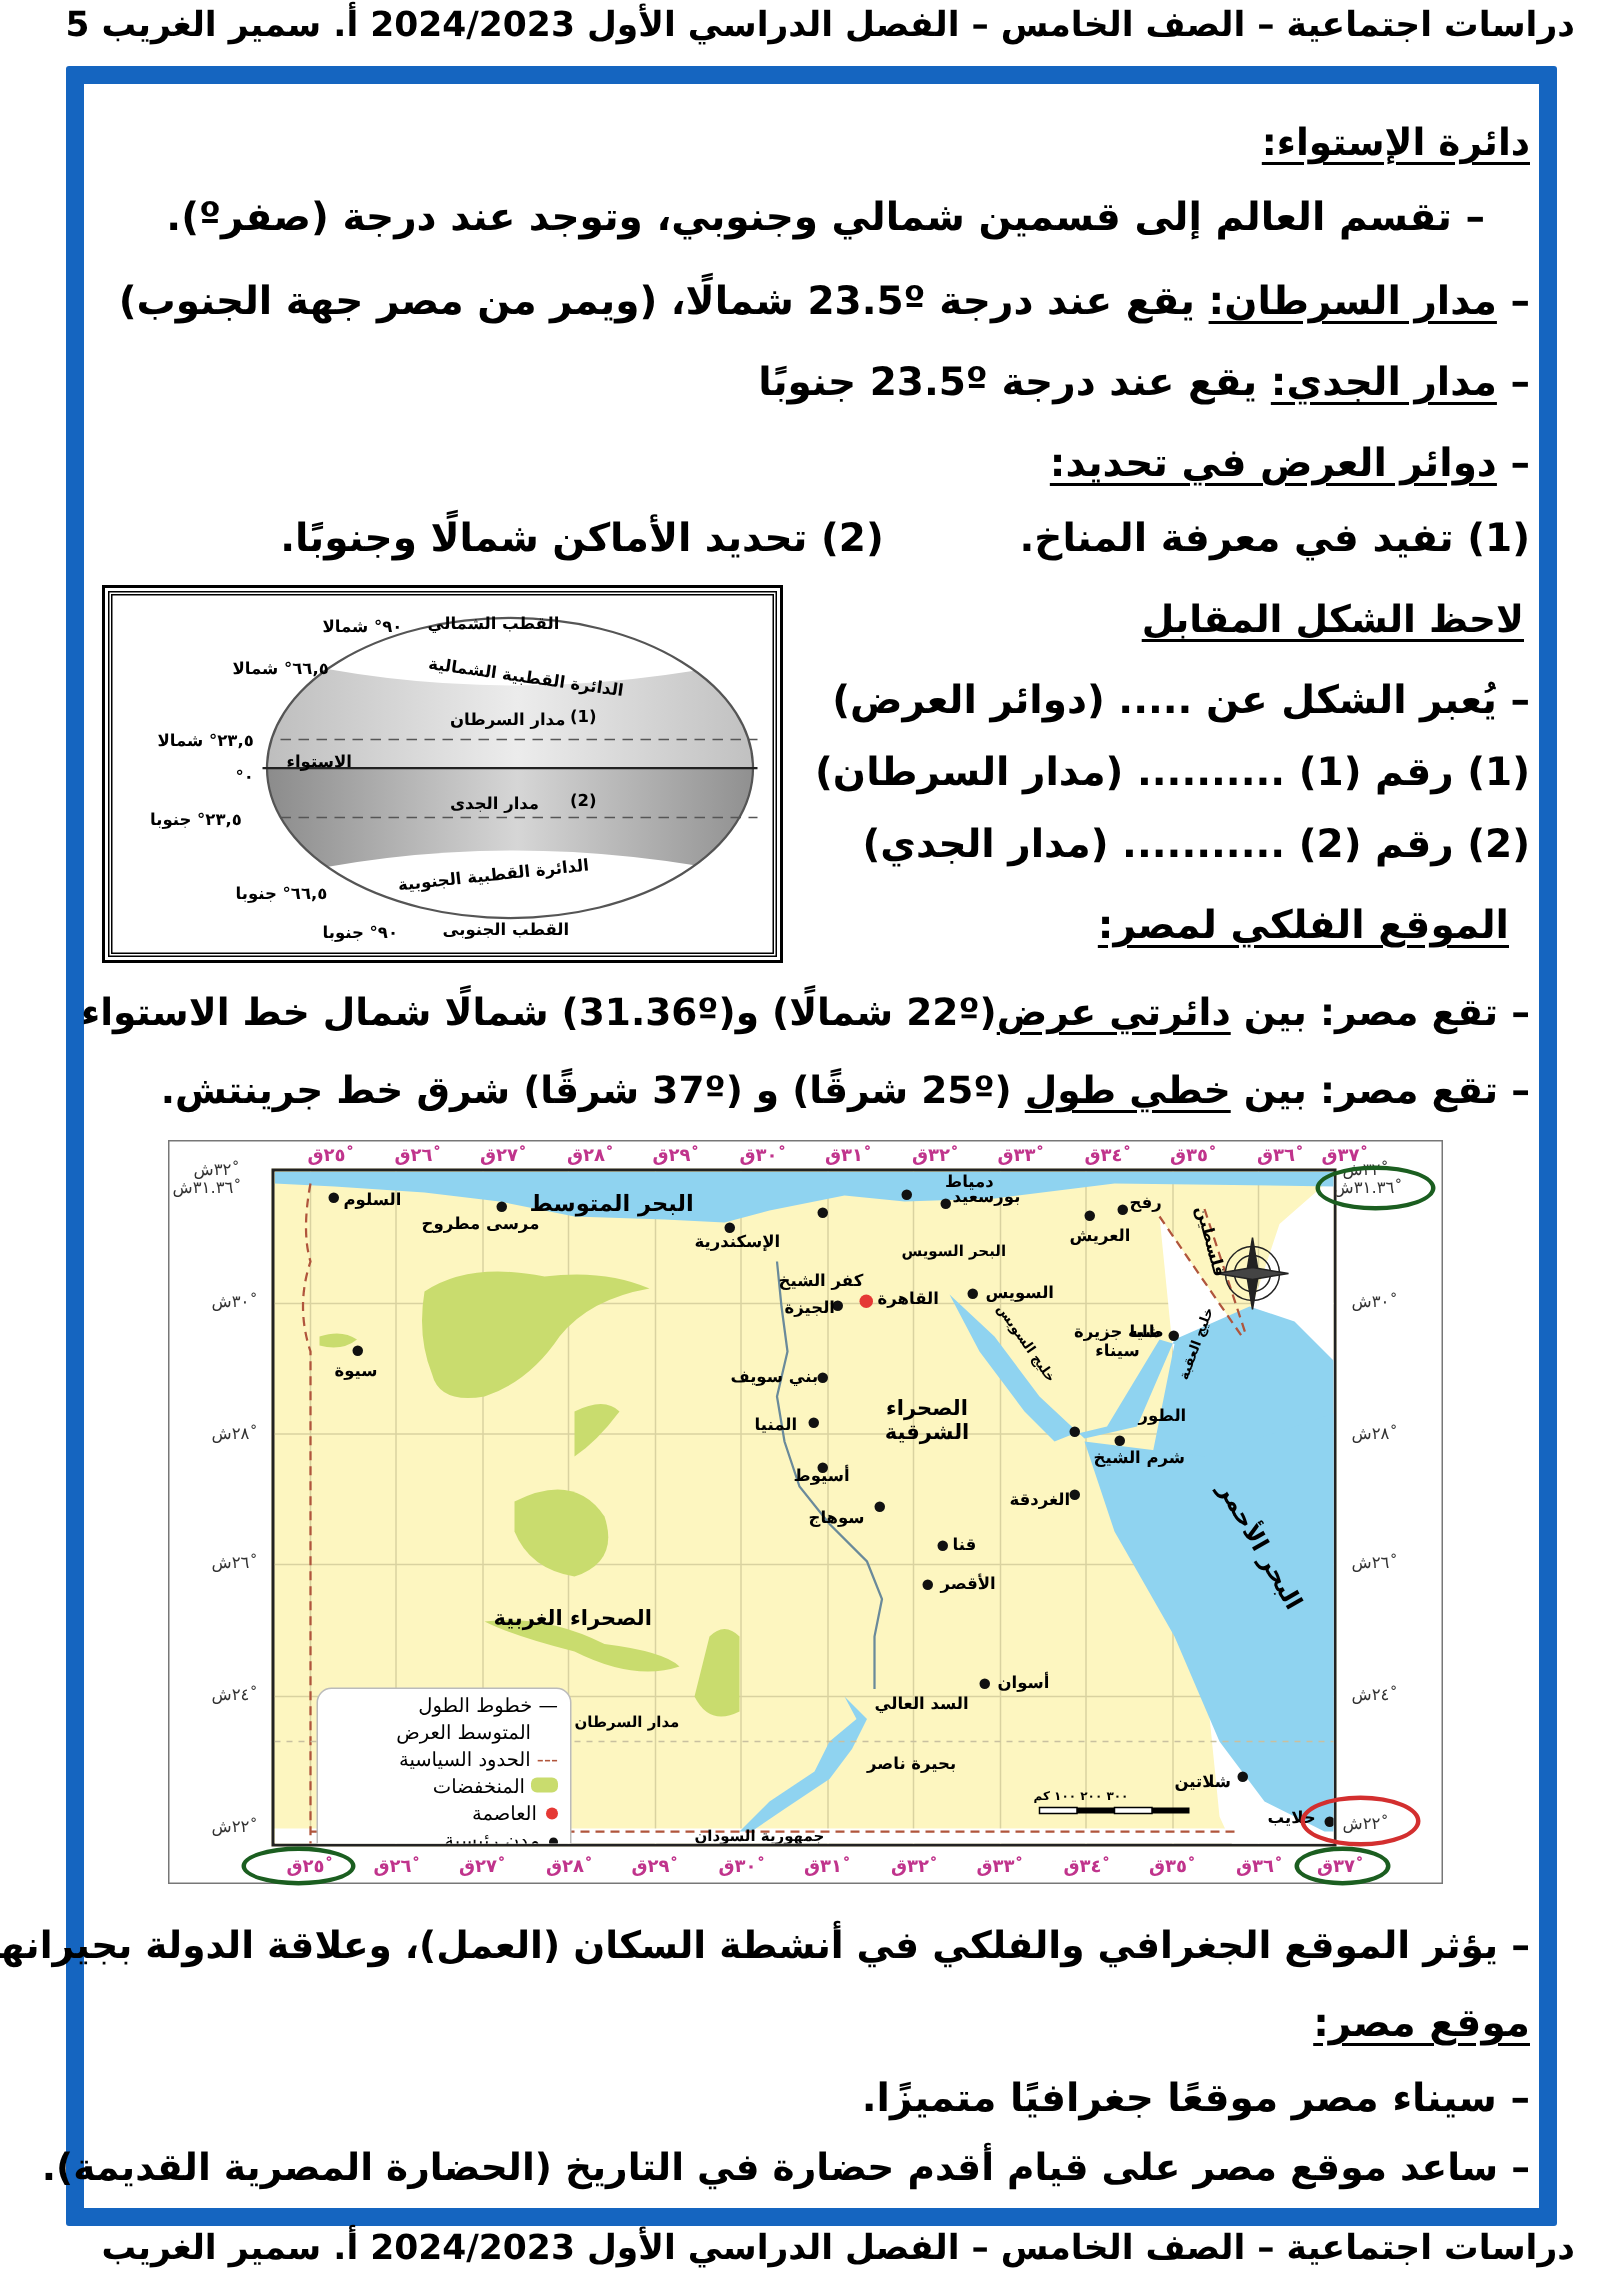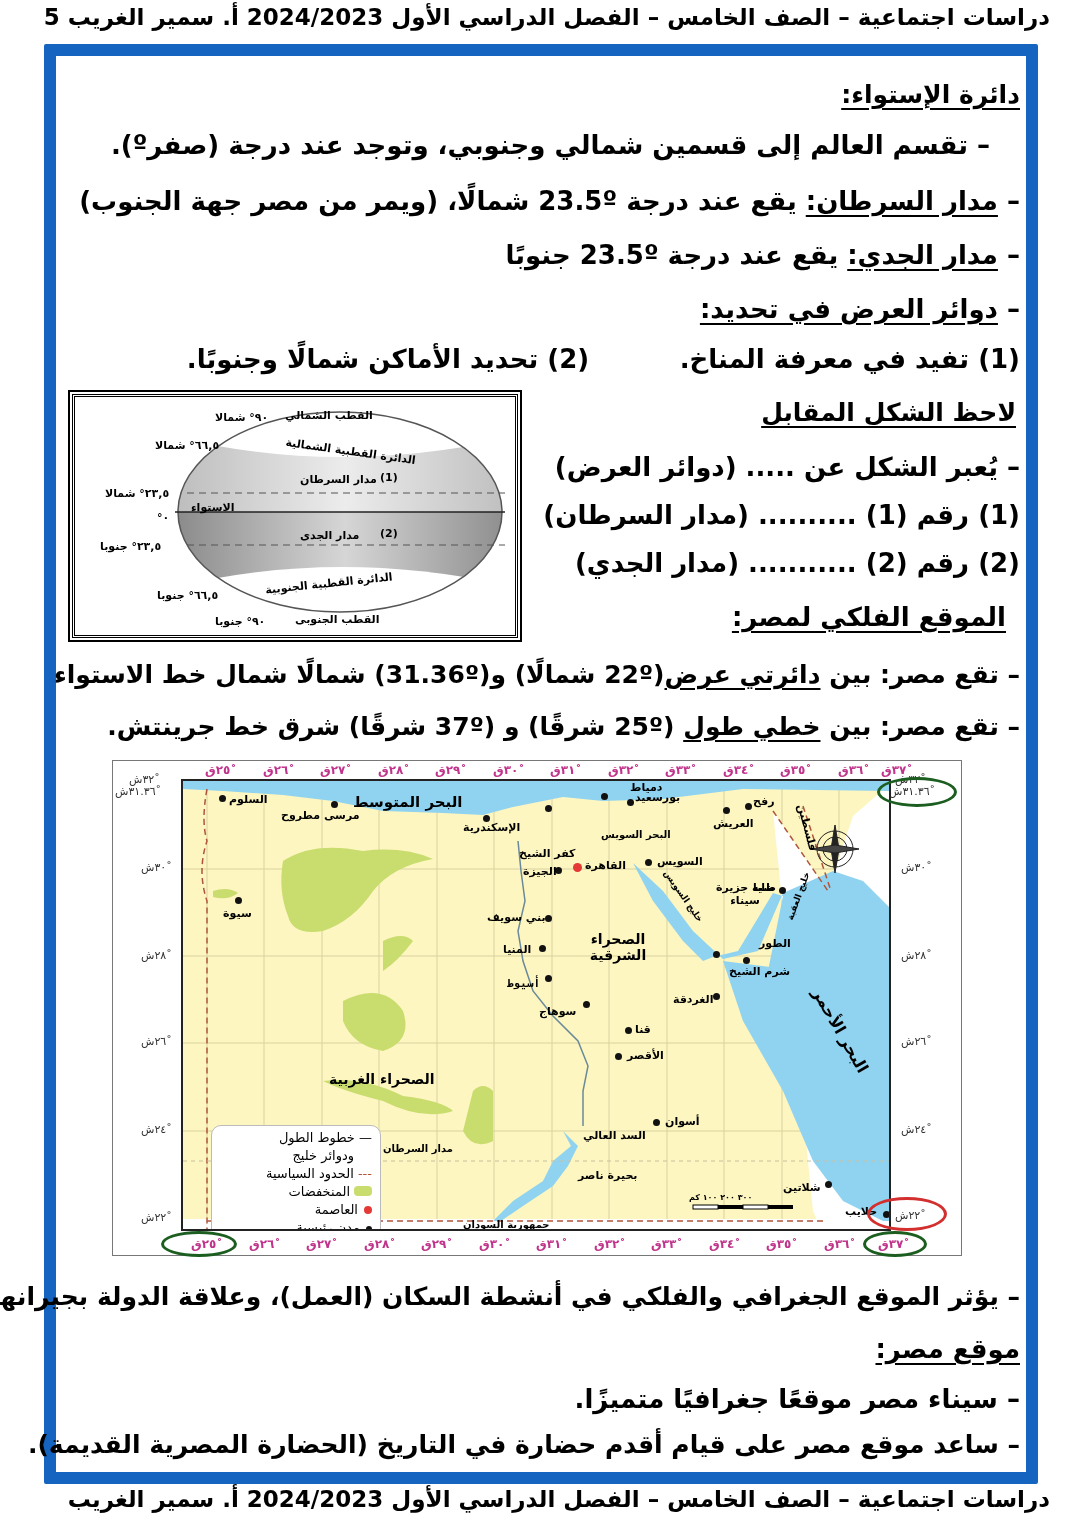--- a/index.html
+++ b/index.html
@@ -262,21 +262,21 @@
       <span class="city" style="left:474px;top:74px;">السويس</span>
     <span class="dot" style="left:596px;top:106px;"></span>
       <span class="city" style="left:570px;top:100px;">طابا</span>
     <span class="dot" style="left:52px;top:116px;"></span>
       <span class="city" style="left:40px;top:126px;">سيوة</span>
     <span class="dot" style="left:362px;top:134px;"></span>
       <span class="city" style="left:304px;top:130px;">بني سويف</span>
     <span class="dot" style="left:356px;top:164px;"></span>
       <span class="city" style="left:320px;top:162px;">المنيا</span>
     <span class="dot" style="left:362px;top:194px;"></span>
-      <span class="city" style="left:324px;top:196px;font-family:Liberation Mono, monospace;">أسيوط</span>
+      <span class="city" style="left:346px;top:196px;">أسيوط</span>
     <span class="dot" style="left:400px;top:220px;"></span>
       <span class="city" style="left:356px;top:224px;">سوهاج</span>
     <span class="dot" style="left:442px;top:246px;"></span>
       <span class="city" style="left:452px;top:242px;">قنا</span>
     <span class="dot" style="left:432px;top:272px;"></span>
       <span class="city" style="left:444px;top:268px;">الأقصر</span>
     <span class="dot" style="left:470px;top:338px;"></span>
       <span class="city" style="left:482px;top:334px;">أسوان</span>
     <span class="dot" style="left:530px;top:170px;"></span>
       <span class="city" style="left:532px;top:156px;margin-left:44px;">الطور</span>
@@ -284,21 +284,21 @@
       <span class="city" style="left:546px;top:184px;">شرم الشيخ</span>
     <span class="dot" style="left:530px;top:212px;"></span>
       <span class="city" style="left:490px;top:212px;">الغردقة</span>
     <span class="dot" style="left:642px;top:400px;"></span>
       <span class="city" style="left:600px;top:400px;">شلاتين</span>
     <span class="dot" style="left:700px;top:430px;"></span>
       <span class="city" style="left:662px;top:424px;">حلايب</span>
 
     <div class="legend" style="left:28px;top:344px;">
       <div><span>— </span><span>خطوط الطول</span></div>
-      <div style="padding-right:18px;">ودوائر خليج</div>
+      <div style="padding-right:18px;">المتوسط العرض</div>
       <div><span style="color:#b0553c;">--- </span><span>الحدود السياسية</span></div>
       <div><span style="display:inline-block;width:18px;height:10px;background:#c9dc6e;border-radius:4px;margin-left:4px;"></span><span>المنخفضات</span></div>
       <div><span style="display:inline-block;width:8px;height:8px;border-radius:50%;background:#e53935;margin-left:6px;"></span><span>العاصمة</span></div>
       <div><span style="display:inline-block;width:6px;height:6px;border-radius:50%;background:#111;margin-left:6px;"></span><span>مدن رئيسية</span></div>
     </div>
   </div>
 
   <div>
     <span class="lon-lbl" style="left:78px;top:476px;">٢٥ْق</span>
     <span class="lon-lbl" style="left:136px;top:476px;">٢٦ْق</span>

